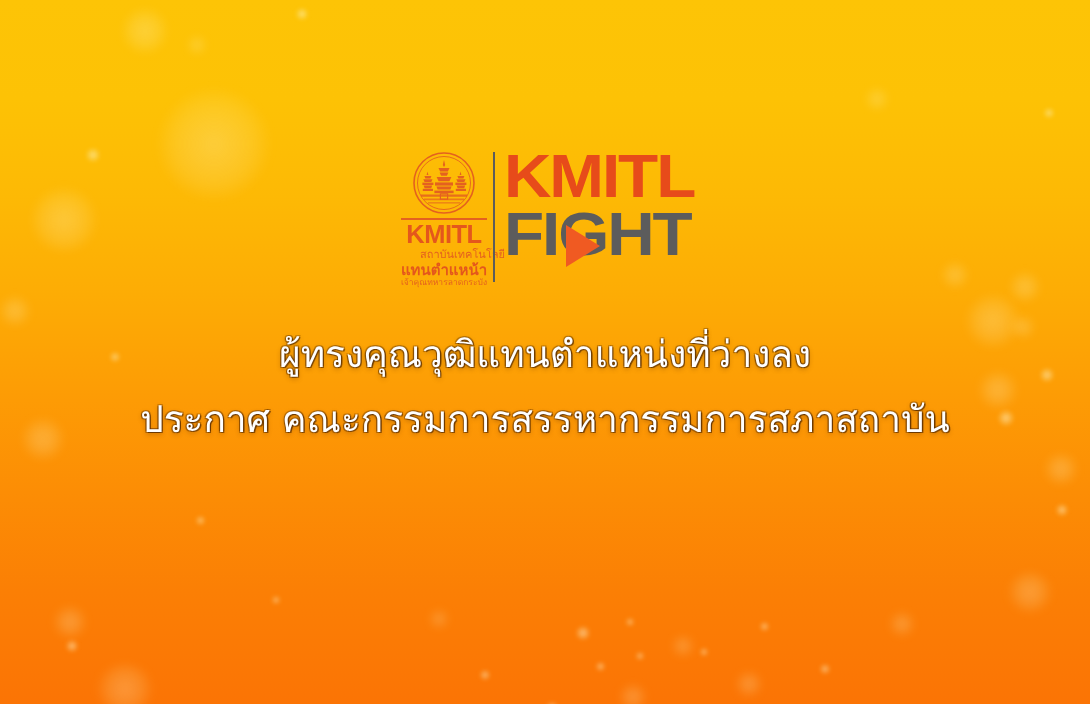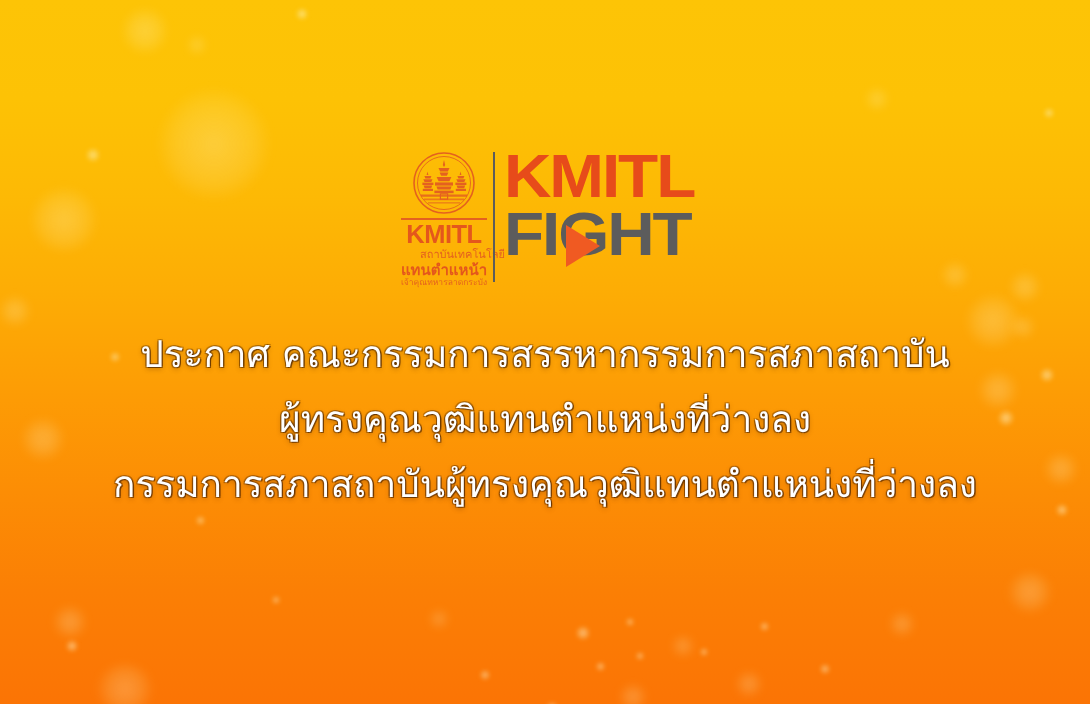--- a/index.html
+++ b/index.html
@@ -271,18 +271,17 @@
 
     <div id="logo-right">
       <div class="big-word" id="word-kmitl">KMITL</div>
       <div class="big-word" id="word-fight">FIGHT</div>
       <div id="play-triangle"></div>
     </div>
 
   </div>
 
   <div id="headline">
+    <div class="headline-line">ผู้ทรงคุณวุฒิแทนตำแหน่งที่ว่างลง</div>
     <div class="headline-line">ประกาศ คณะกรรมการสรรหากรรมการสภาสถาบัน</div>
-    <div class="headline-line">ผู้ทรงคุณวุฒิแทนตำแหน่งที่ว่างลง</div>
-    <div class="headline-line">กรรมการสภาสถาบันผู้ทรงคุณวุฒิแทนตำแหน่งที่ว่างลง</div>
   </div>
 
 </div>
 
 </body></html>

